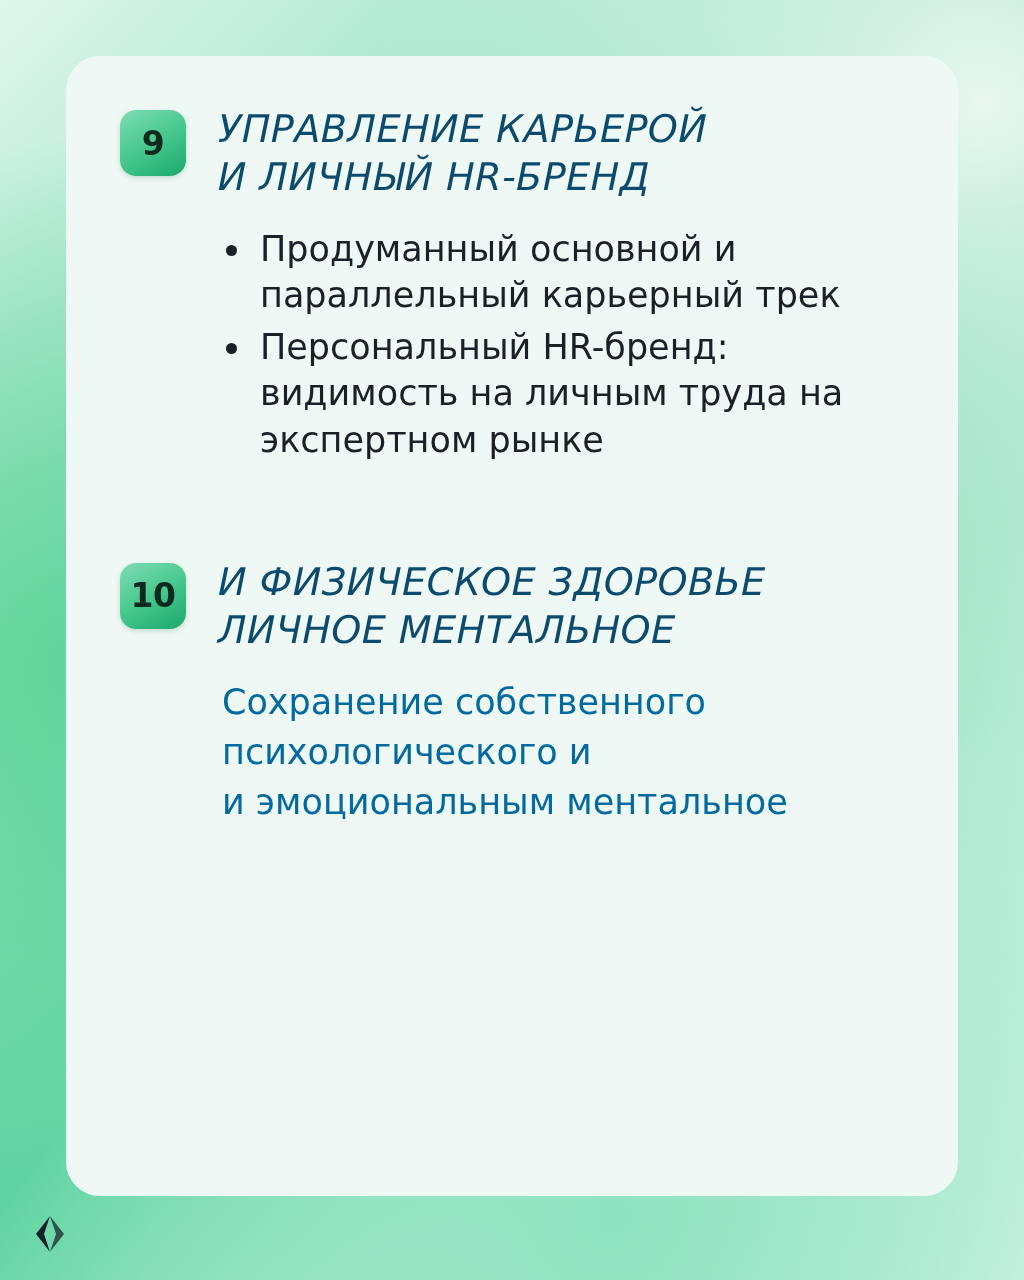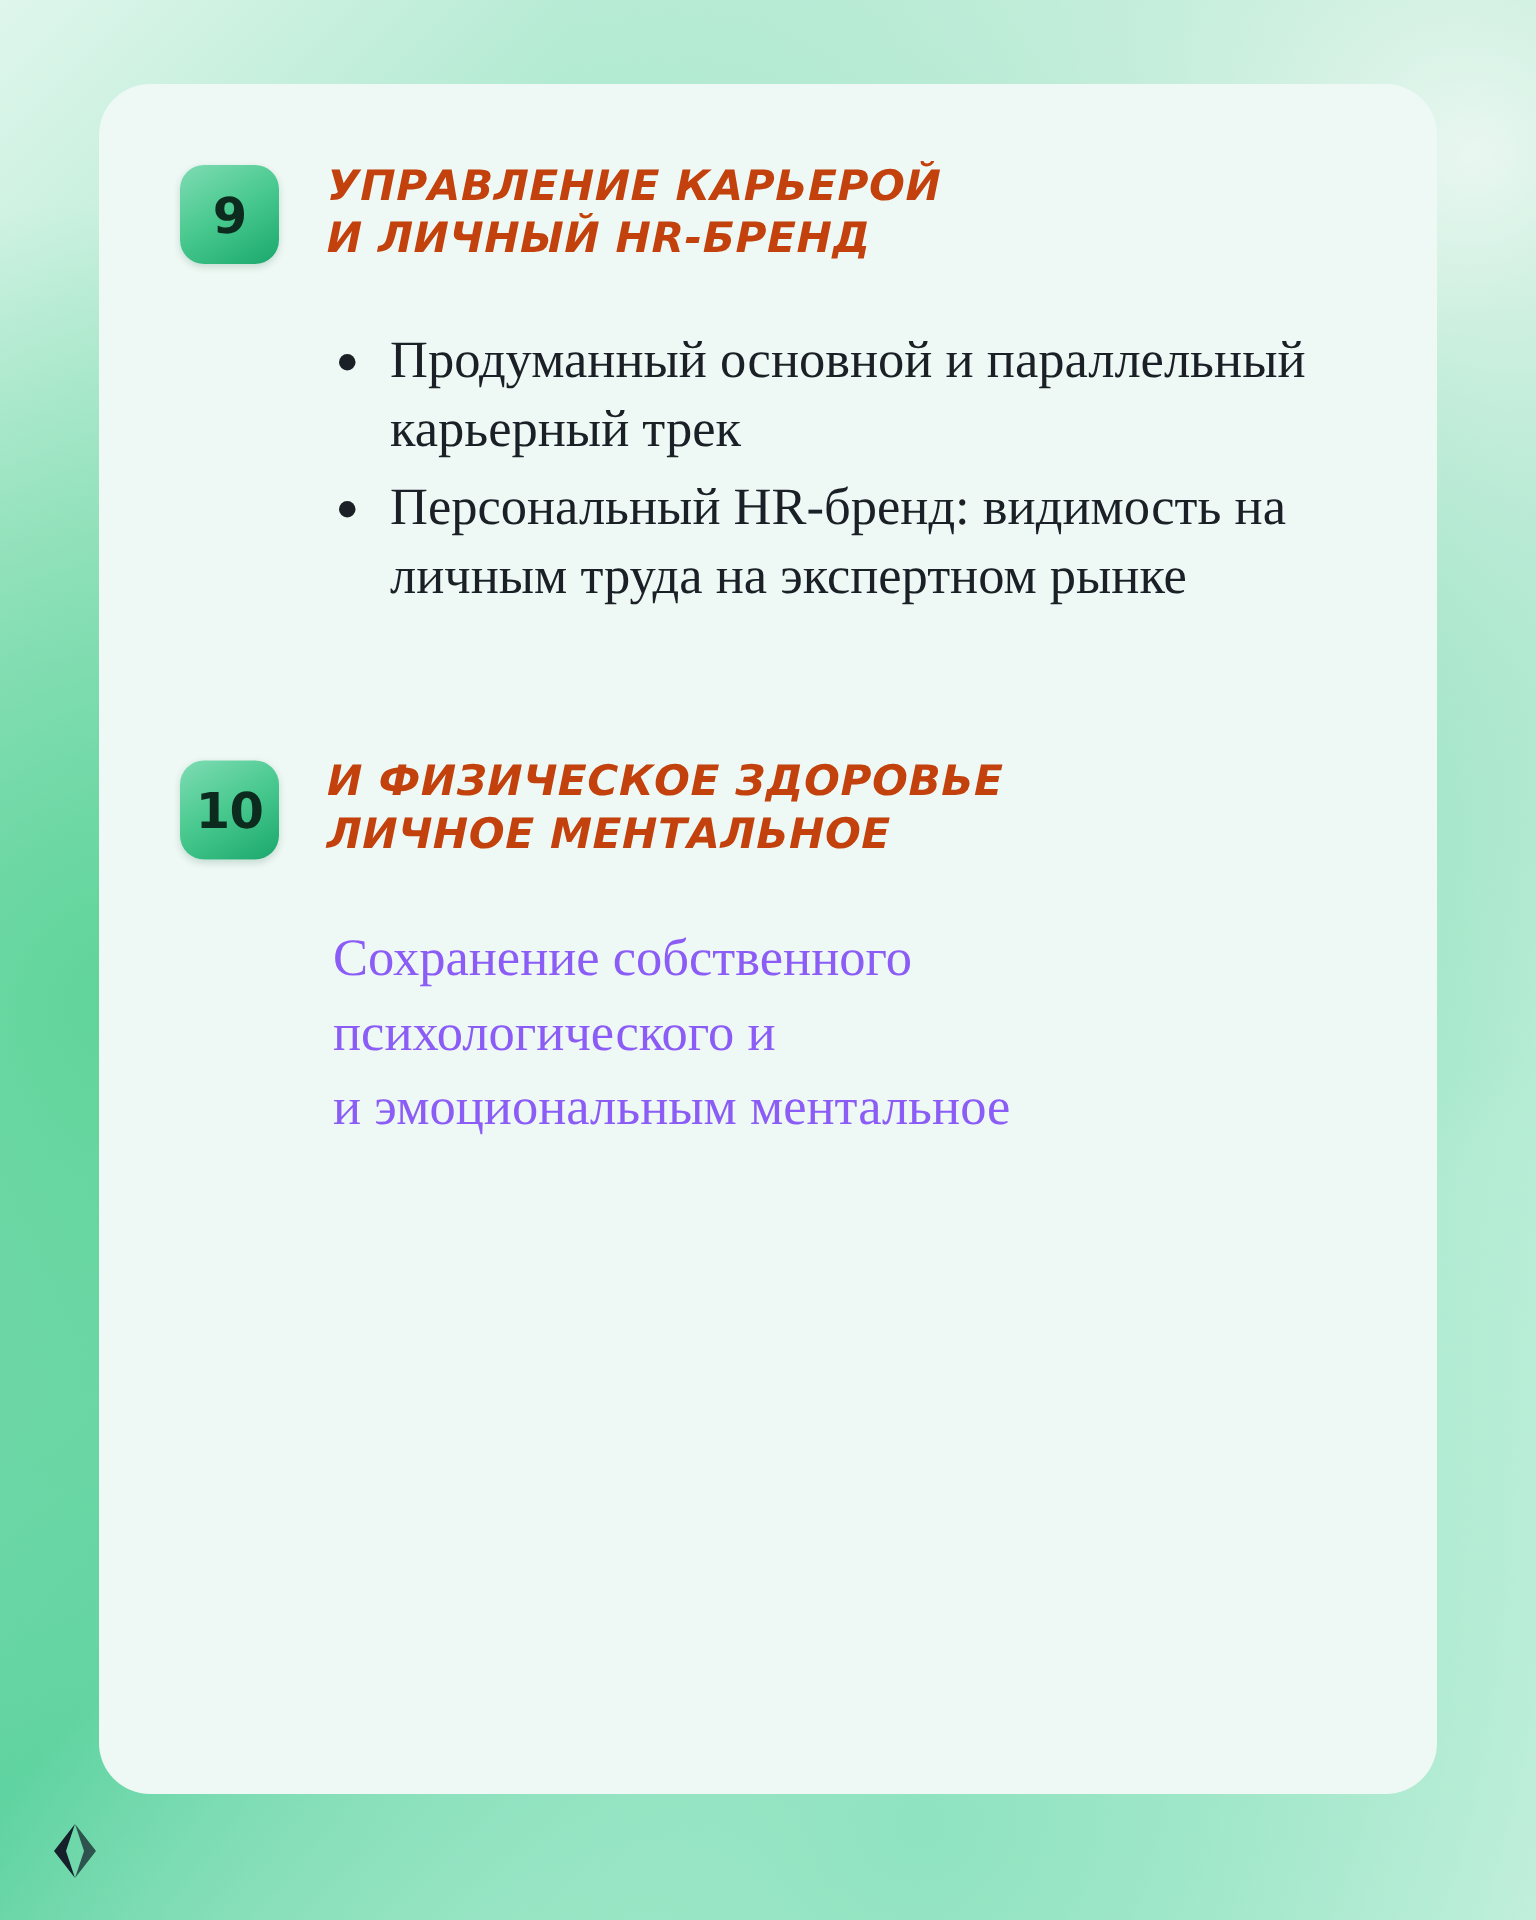--- a/index.html
+++ b/index.html
@@ -61,35 +61,34 @@
     align-items: center;
     justify-content: center;
     letter-spacing: -0.5px;
     margin-top: 4px;
     box-shadow: 0 2px 5px rgba(20,90,60,0.18);
   }
 
   .head-text {
     margin-left: 32px;
     font-family: "DejaVu Sans", sans-serif;
-    font-weight: bold;
-    font-size: 28px;
+    font-weight: normal;
+    font-size: 38px;
     line-height: 1.26;
     letter-spacing: 0.5px;
-    color: #c2410c;
+    color: #0c4a6e;
     text-transform: uppercase;
     font-style: italic;
     transform: skewX(-0.5deg);
   }
   .head-text .ln { display: block; white-space: nowrap; }
 
   .body-wrap {
     margin-left: 98px;
-    margin-top: 40px;
-    font-family: Liberation Serif, serif;
+    margin-top: 24px;
   }
 
   ul.bullets {
     margin: 0;
     padding: 0;
     list-style: none;
   }
   ul.bullets li {
     position: relative;
     padding-left: 42px;
@@ -105,21 +104,21 @@
     top: 19px;
     width: 11px;
     height: 11px;
     border-radius: 50%;
     background: #1b2027;
   }
 
   .para {
     font-size: 35px;
     line-height: 1.42;
-    color: #8b5cf6;
+    color: #0369a1;
     margin-left: 4px;
   }
   .para .ln { display: block; }
 
   .logo {
     position: absolute;
     left: 28px;
     bottom: 24px;
     width: 44px;
     height: 44px;

